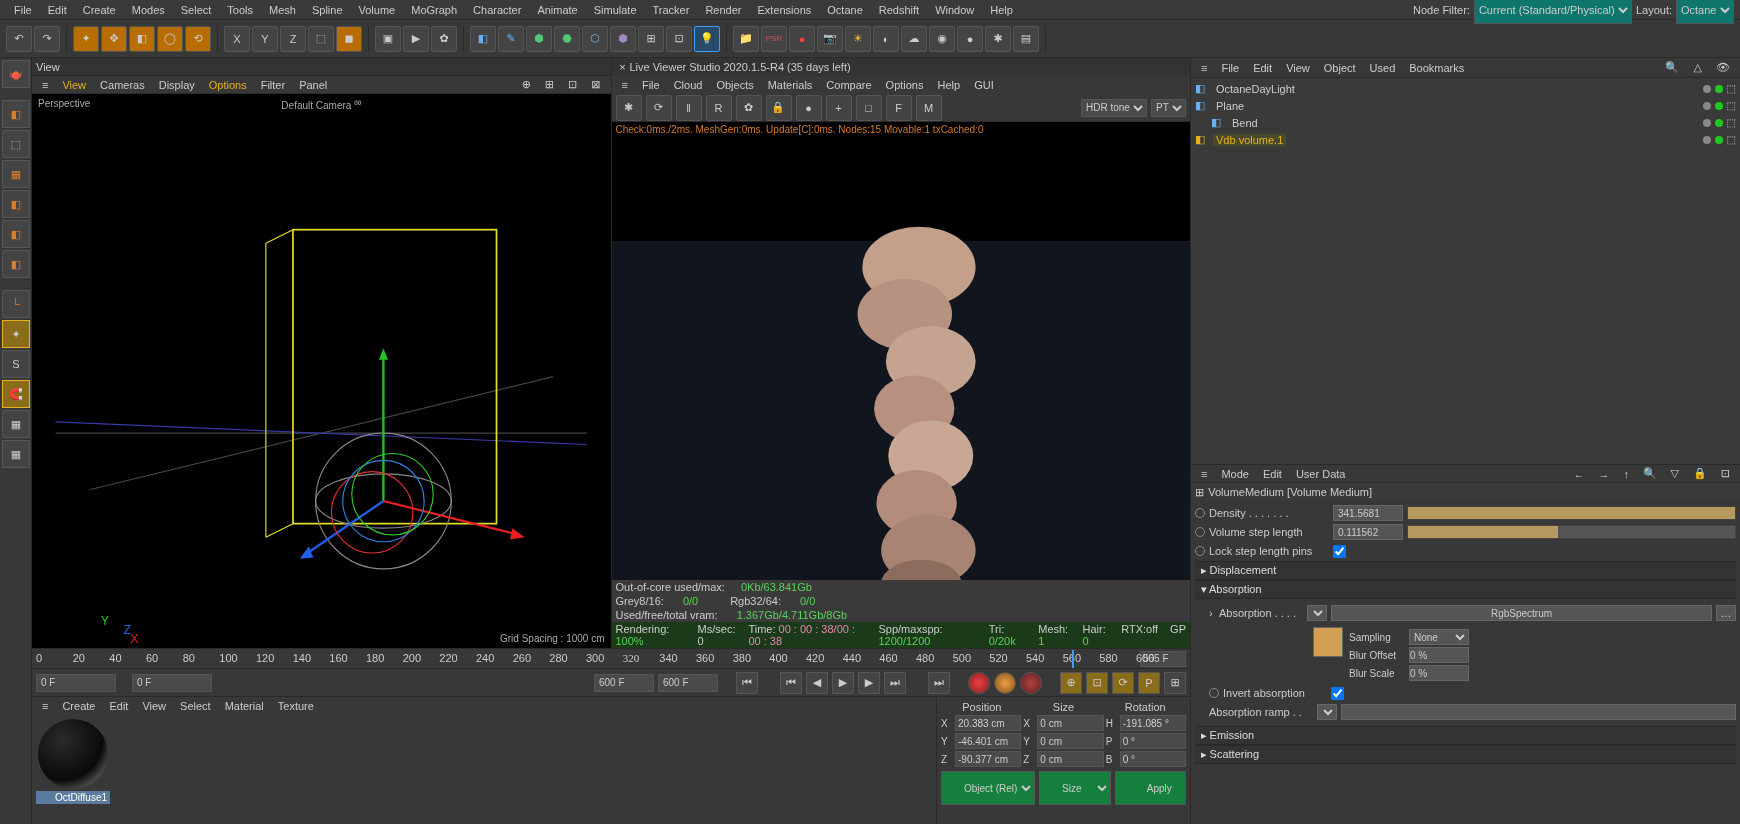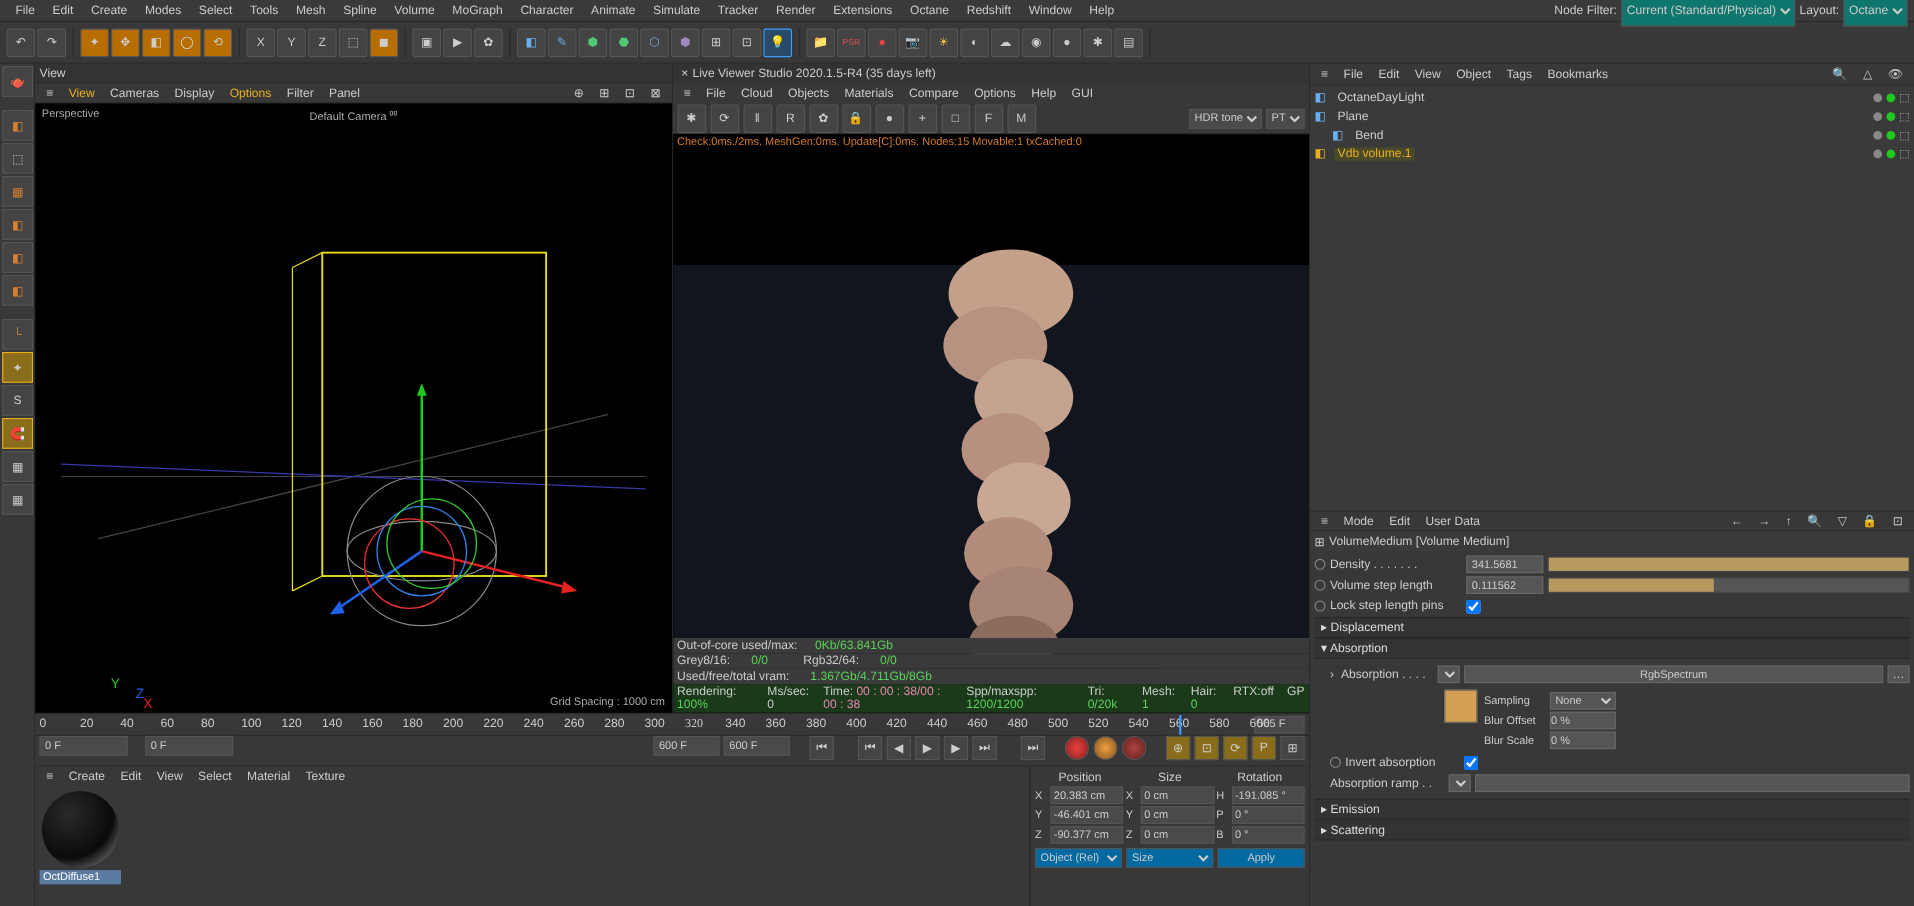--- a/index.html
+++ b/index.html
@@ -42,40 +42,40 @@
 .lvstats .row { background:#3a3a3a; padding:1px 4px; display:flex; }
 .lvstats .row span { margin-right:16px; }
 .lvstats .statusbar { background:#1a3a1a; padding:1px 4px; display:flex; gap:12px; font-size:10px; }
 .lvstats .green { color:#5ad25a; }
 .lvstats .pink { color:#e884b4; }
 .timeline { height:20px; background:#383838; display:flex; align-items:center; border-top:1px solid #2a2a2a; font-size:9px; color:#888; padding:0 4px; }
 .timeline .ticks { flex:1; position:relative; height:18px; }
 .timeline .tick { position:absolute; top:2px; }
 .timeline .marker { position:absolute; top:0; width:2px; height:18px; background:#3b9eff; }
 .timeline .endfield { width:46px; background:#4a4a4a; border:1px solid #555; color:#ccc; font-size:10px; height:16px; padding:0 2px; margin-left:4px; }
-.playrow { height:28px; background:#383838; display:flex; padding:0 4px; gap:4px; border-top:1px solid #2a2a2a; }
+.playrow { height:28px; background:#383838; display:flex; align-items:center; padding:0 4px; gap:4px; border-top:1px solid #2a2a2a; }
 .playrow .field { background:#4a4a4a; border:1px solid #555; color:#ccc; height:18px; font-size:10px; padding:0 4px; width:80px; }
 .playrow .pbtn { width:22px; height:22px; background:#444; border:1px solid #555; cursor:pointer; display:flex; align-items:center; justify-content:center; }
 .playrow .dot { width:22px; height:22px; border-radius:50%; border:1px solid #555; cursor:pointer; }
 .bottomrow { flex:0 0 128px; display:flex; border-top:1px solid #2a2a2a; }
 .matpanel { flex:1; background:#383838; display:flex; flex-direction:column; }
 .matmenu { height:18px; display:flex; align-items:center; padding:0 4px; gap:2px; }
 .matmenu span { padding:0 6px; cursor:pointer; }
 .matcontent { flex:1; display:flex; padding:4px; gap:4px; }
 .matitem { width:74px; display:flex; flex-direction:column; align-items:center; }
 .matball { width:70px; height:70px; background:radial-gradient(circle at 35% 30%,#2a2a2a 0%,#0a0a0a 60%,#555 80%,#333 100%); border-radius:50%; }
-.matname { background:#5a7aa0; color:#fff; font-size:10px; padding:1px 3px; margin-top:2px; width:100%; text-align:left; }
+.matname { background:#5a7aa0; color:#fff; font-size:10px; padding:1px 3px; margin-top:2px; width:100%; text-align:right; }
 .coordpanel { width:254px; background:#383838; border-left:1px solid #2a2a2a; display:flex; flex-direction:column; padding:4px; gap:2px; }
 .coordhead { display:flex; font-size:10px; color:#aaa; }
 .coordhead div { flex:1; text-align:center; }
 .coordrow { display:flex; gap:2px; align-items:center; }
 .coordrow .lbl { width:12px; font-size:10px; }
 .coordrow input { flex:1; background:#4a4a4a; border:1px solid #555; color:#ccc; height:16px; font-size:10px; padding:0 2px; min-width:0; }
 .coordbtm { display:flex; gap:4px; margin-top:2px; }
-.coordbtm select, .coordbtm button { flex:1; background:#0369a1; border:1px solid #555; color:#ccc; height:18px; font-size:10px; }
+.coordbtm select, .coordbtm button { flex:1; background:#15803d; border:1px solid #555; color:#ccc; height:34px; font-size:10px;padding-left:18px; }
 .rightpanel { width:550px; background:#383838; border-left:1px solid #2a2a2a; display:flex; flex-direction:column; }
 .objmenu { height:20px; display:flex; align-items:center; padding:0 4px; gap:2px; border-bottom:1px solid #2a2a2a; }
 .objmenu span { padding:0 6px; cursor:pointer; }
 .objmenu .spacer { flex:1; }
 .objtree { flex:1; padding:2px; background:#3a3a3a; overflow:auto; }
 .objrow { display:flex; align-items:center; height:17px; gap:4px; padding:0 2px; }
 .objrow.sel .name { color:#e8b020; background:#4a4a2a; }
 .objrow .indent { width:12px; }
 .objrow .ico { width:14px; height:14px; }
 .objrow .name { padding:0 3px; }
@@ -450,21 +450,21 @@
     </div>
   </div>
 
   <div class="rightpanel">
     <div class="objmenu">
       <span>≡</span>
       <span>File</span>
       <span>Edit</span>
       <span>View</span>
       <span>Object</span>
-      <span>Tags</span>
+      <span>Used</span>
       <span>Bookmarks</span>
       <div class="spacer"></div>
       <span>🔍</span>
       <span>△</span>
       <span>👁</span>
     </div>
     <div class="objtree" id="objtree">
         <div class="objrow">
           <span class="ico" style="color: rgb(106, 176, 240);">◧</span>
           <span class="name">OctaneDayLight</span>

